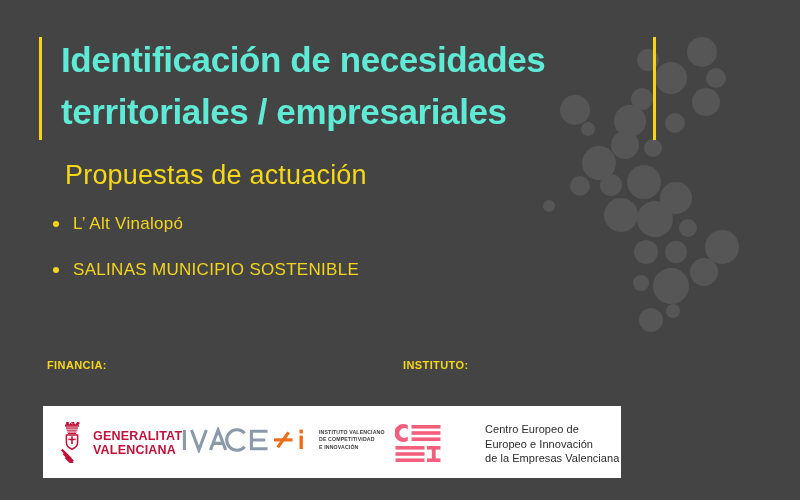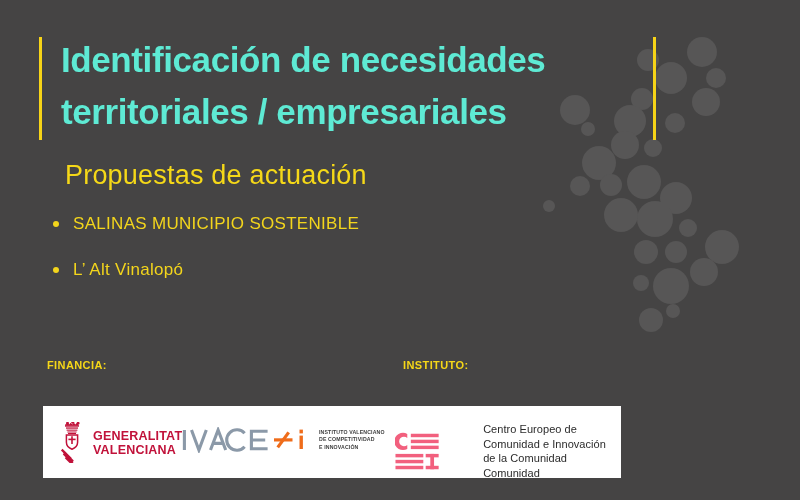--- a/index.html
+++ b/index.html
@@ -203,25 +203,25 @@
     <div class="rule-left"></div>
     <div class="rule-right"></div>
     <h1 class="title">Identificación de necesidades territoriales / empresariales</h1>
   </div>
 
   <h2 class="subtitle">Propuestas de actuación</h2>
 
   <ul class="bullets">
     <li class="bullet-item">
       <span class="bullet-dot"></span>
-      <span>SALINAS MUNICIPIO SOSTENIBLE</span>
+      <span>L’ Alt Vinalopó</span>
     </li>
     <li class="bullet-item">
       <span class="bullet-dot"></span>
-      <span>L’ Alt Vinalopó</span>
+      <span>SALINAS MUNICIPIO SOSTENIBLE</span>
     </li>
   </ul>
 
   <div class="footer-label label-financia">FINANCIA:</div>
   <div class="footer-label label-organiza">INSTITUTO:</div>
 
   <div class="logo-bar">
 
     <div class="logo logo-gva">
       <svg class="gva-emblem" viewBox="0 0 26 41" aria-hidden="true">
@@ -293,19 +293,19 @@
           <rect x="0.5" y="29.2" width="29" height="3.6"></rect>
           <rect x="0.5" y="35.4" width="29" height="3.6"></rect>
 
           <rect x="32.0" y="23.0" width="13.5" height="3.6"></rect>
           <rect x="36.8" y="23.0" width="3.9" height="16.0"></rect>
           <rect x="32.0" y="35.4" width="13.5" height="3.6"></rect>
         </g>
       </svg>
       <div class="ceei-text">
         <div>Centro Europeo de</div>
-        <div>Comunidad e Innovación</div>
-        <div>de la Comunidad Comunidad</div>
+        <div>Europeo e Innovación</div>
+        <div>de la Empresas Valenciana</div>
       </div>
     </div>
 
   </div>
 </div>
 
 </body></html>

